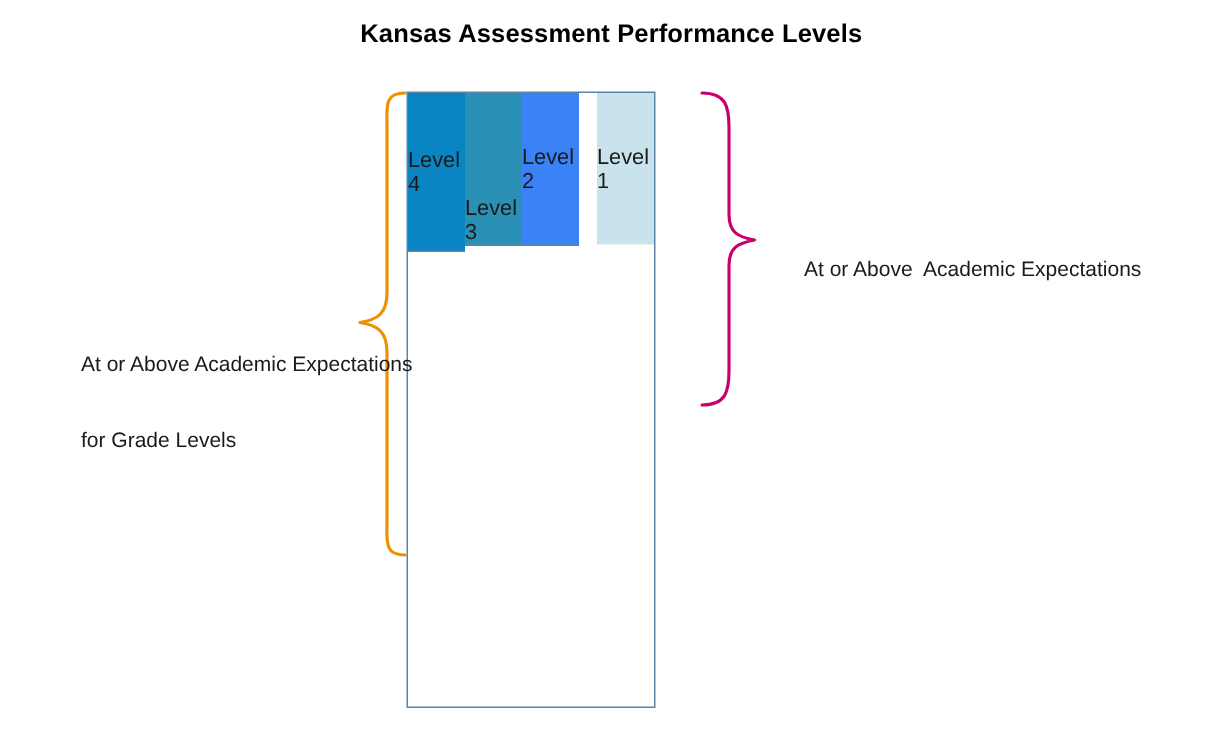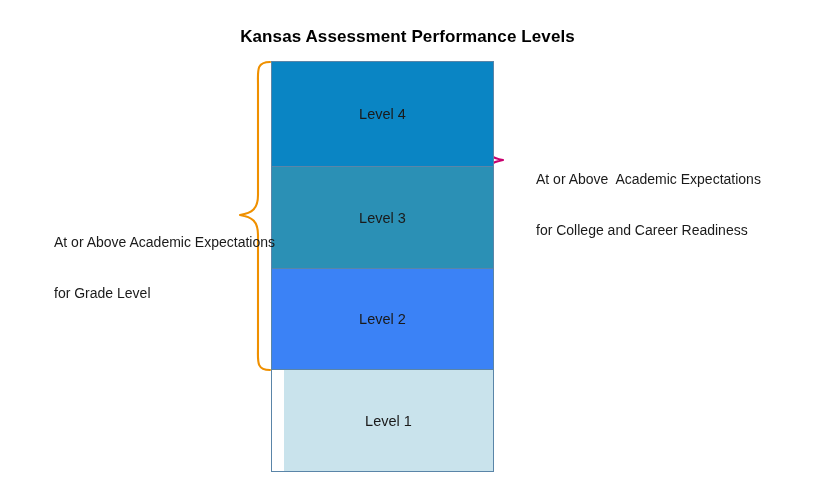--- a/index.html
+++ b/index.html
@@ -19,34 +19,33 @@
   #chart-title {
     position: absolute;
     left: 0;
     top: 13px;
     width: 815px;
     text-align: center;
     font-size: 17px;
     font-weight: bold;
     color: #000000;
     letter-spacing: 0.1px;
-    margin-top: 14px;
   }
 
   
   #level-column {
     position: absolute;
     left: 271px;
     top: 61px;
-    width: 223px;
+    width: 166px;
     height: 411px;
     border: 1px solid #5a85a8;
     box-sizing: border-box;
     display: flex;
-    flex-direction: column;
+    flex-direction: row;
   }
   .level-band {
     box-sizing: border-box;
     display: flex;
     align-items: center;
     justify-content: center;
     font-size: 14.5px;
     color: #1a1a1a;
     border-bottom: 1px solid #5a85a8;
   }
@@ -107,32 +106,31 @@
            C 24 100, 30 103, 41 105
            C 30 107, 24 110, 24 122
            L 24 192
            C 24 206, 22 215, 6 215" fill="none" stroke="#c8006e" stroke-width="2.1" stroke-linecap="round" stroke-linejoin="round"></path>
 </svg>
 
 <div id="level-column">
   <div class="level-band l4" style="background:#0a85c4;">
     <span>Level 4</span>
   </div>
-  <div class="level-band l3" style="background:#2b90b5;">
+  <div class="level-band l3" style="background:#2b90b5;align-items:flex-end;">
     <span>Level 3</span>
   </div>
   <div class="level-band l2" style="background:#3b82f6;">
     <span>Level 2</span>
   </div>
   <div class="level-band l1" style="background:#c9e3ec;">
     <span>Level 1</span>
   </div>
 </div>
 
 <div id="annotation-left" class="annotation">
   <div>At or Above Academic Expectations</div>
-  <div>for Grade Level</div>
+  <div>for Grade Levels</div>
 </div>
 
 <div id="annotation-right" class="annotation">
   <div>At or Above  Academic Expectations</div>
-  <div>for College and Career Readiness</div>
 </div>
 
 </body></html>

